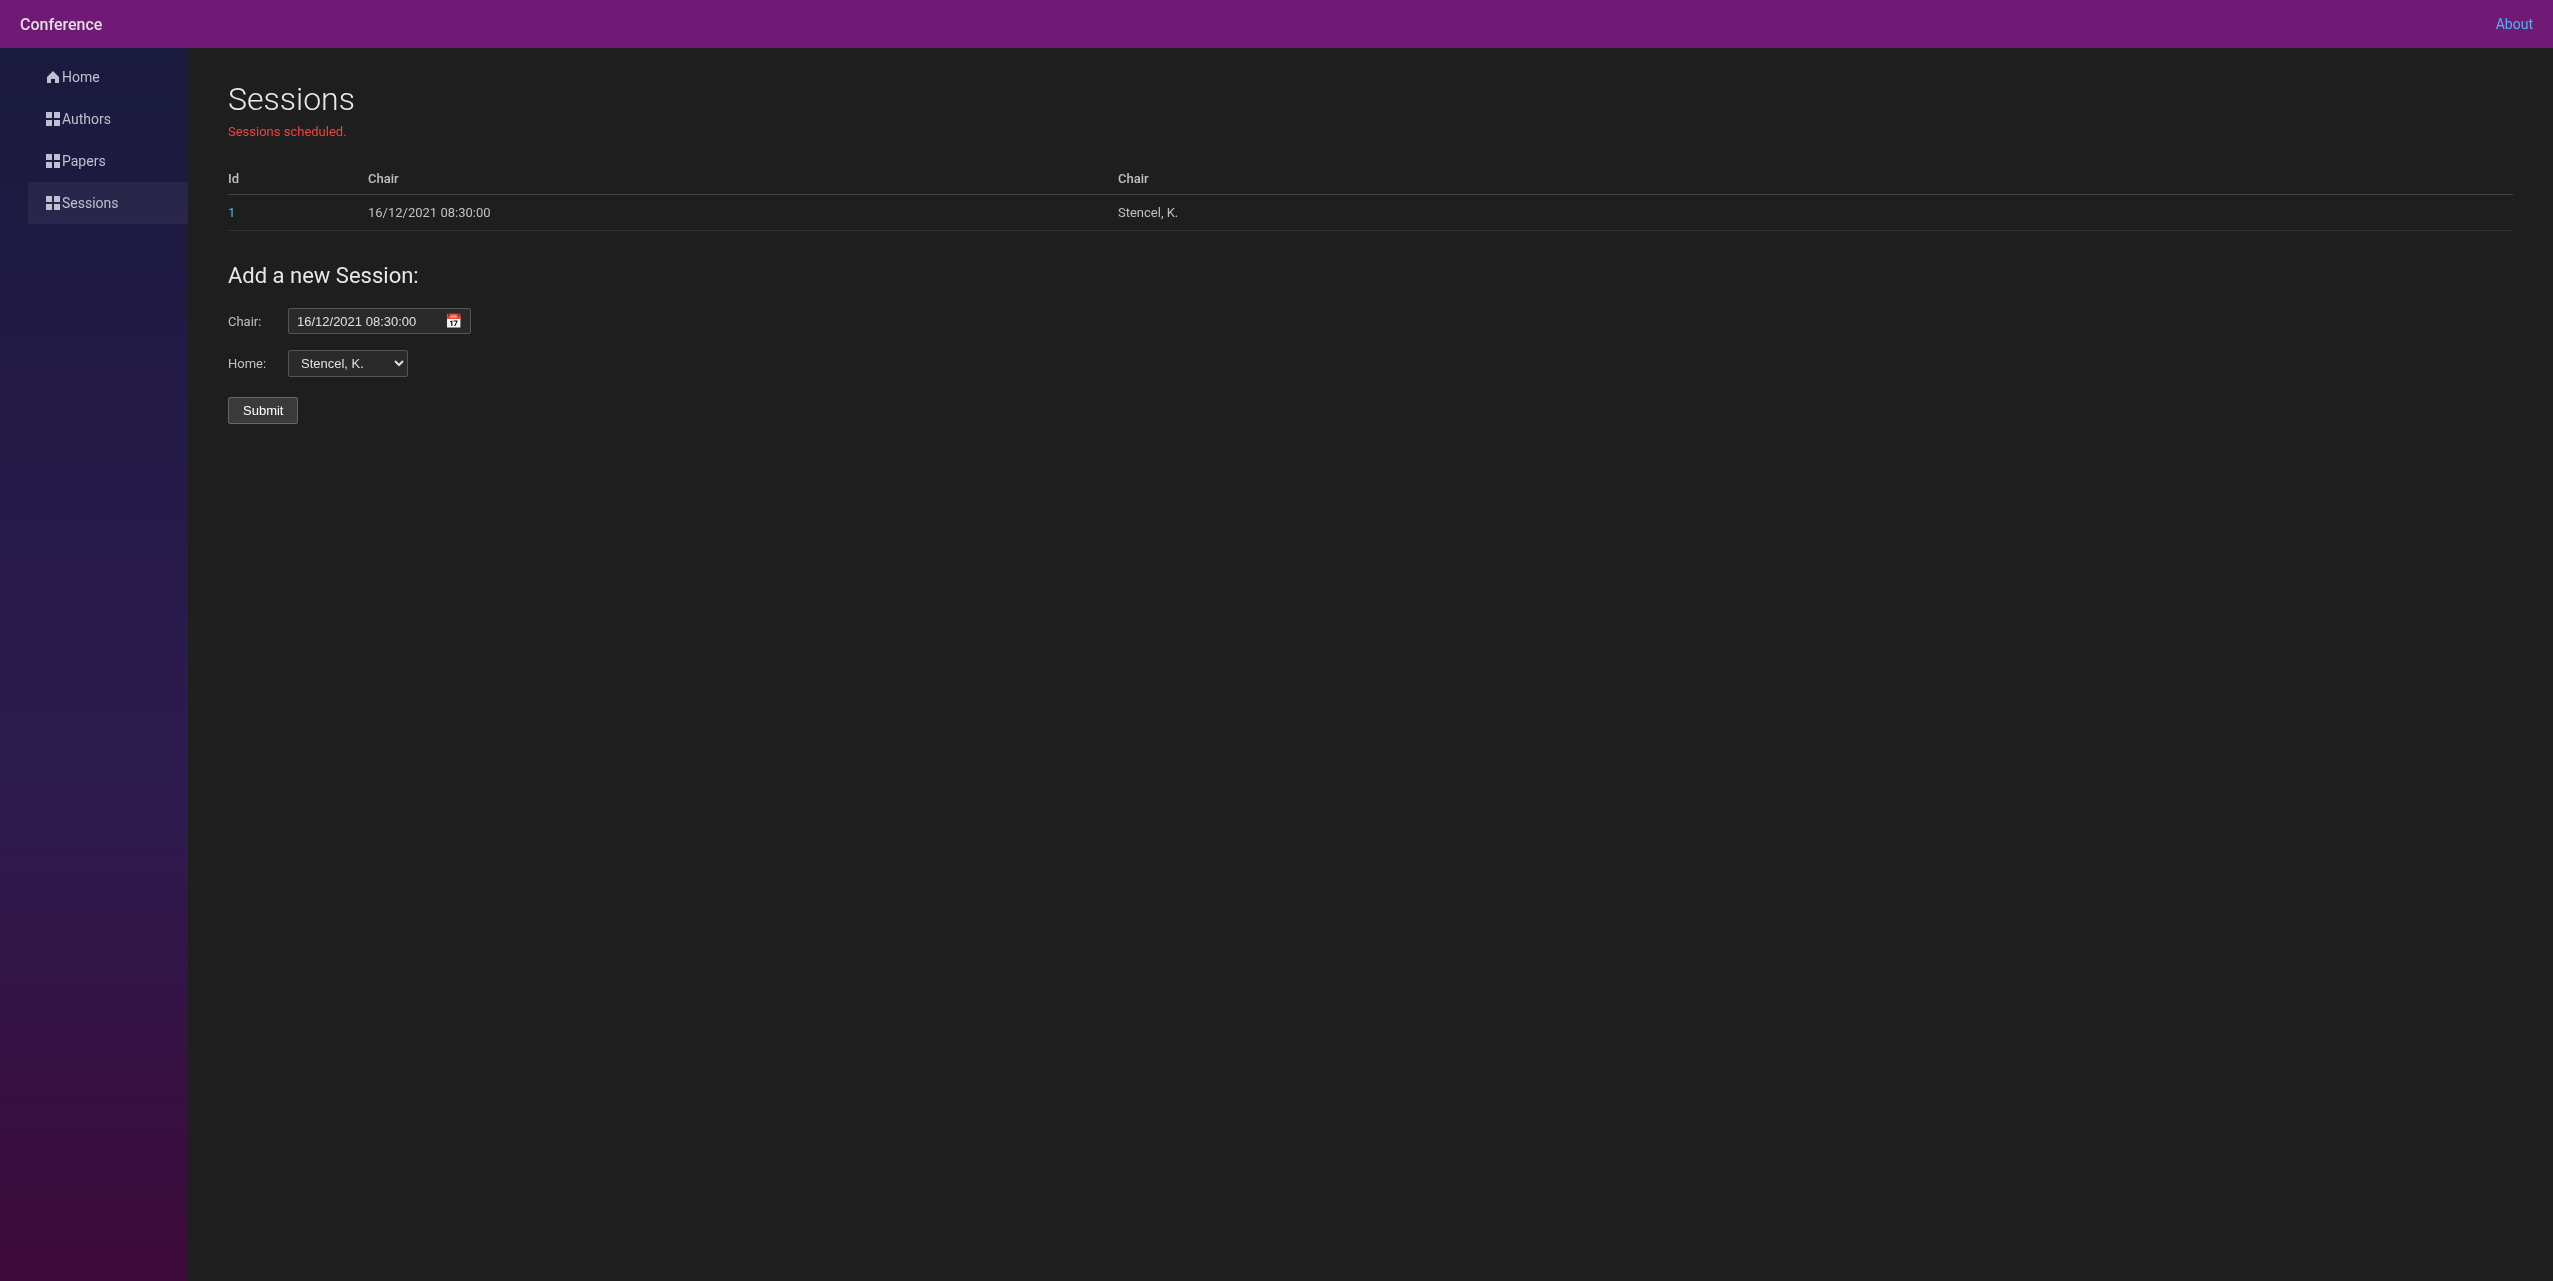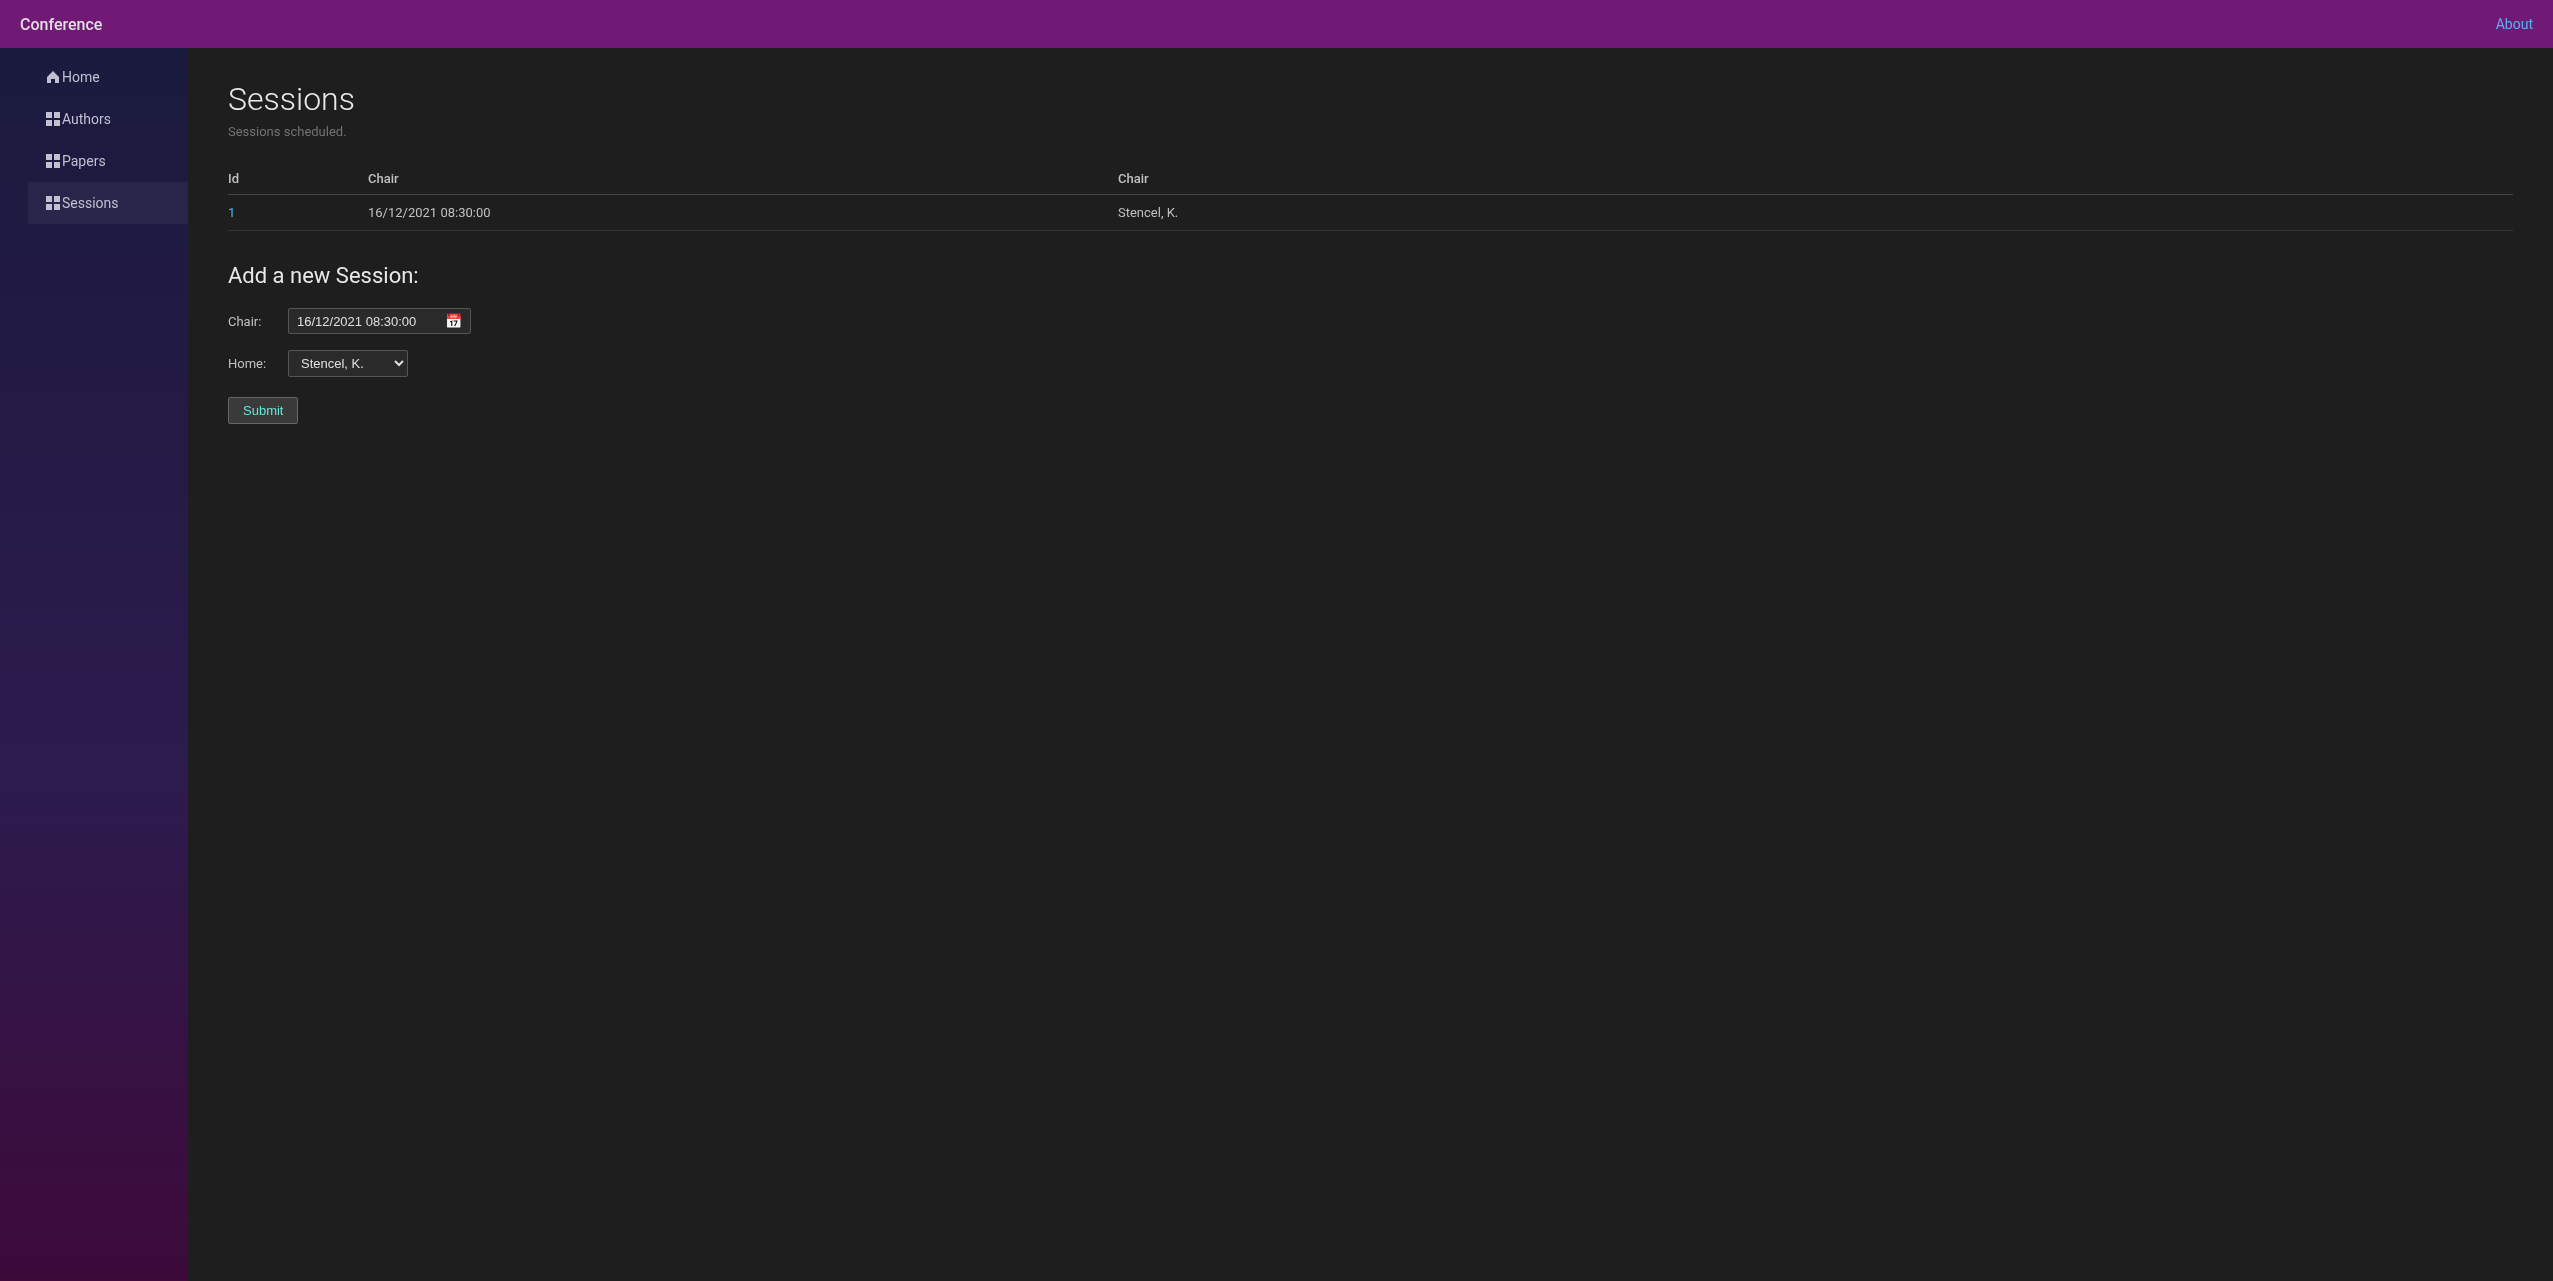--- a/index.html
+++ b/index.html
@@ -97,21 +97,21 @@
     }
 
     .page-title {
       font-size: 32px;
       font-weight: 300;
       color: #e8e8e8;
       margin-bottom: 6px;
     }
 
     .page-subtitle {
-      color: #737373;
+      color: #ef4444;
       font-size: 13px;
       margin-bottom: 24px;
     }
 
     
     .sessions-table {
       width: 100%;
       border-collapse: collapse;
       margin-bottom: 32px;
     }
@@ -202,21 +202,21 @@
       font-size: 13px;
       border-radius: 2px;
       min-width: 120px;
       cursor: pointer;
       appearance: auto;
     }
 
     .submit-btn {
       background-color: #3a3a3a;
       border: 1px solid #666;
-      color: #5eead4;
+      color: #ffffff;
       padding: 5px 14px;
       font-size: 13px;
       cursor: pointer;
       border-radius: 2px;
       margin-top: 4px;
     }
   </style>
 </head>
 <body>
 

